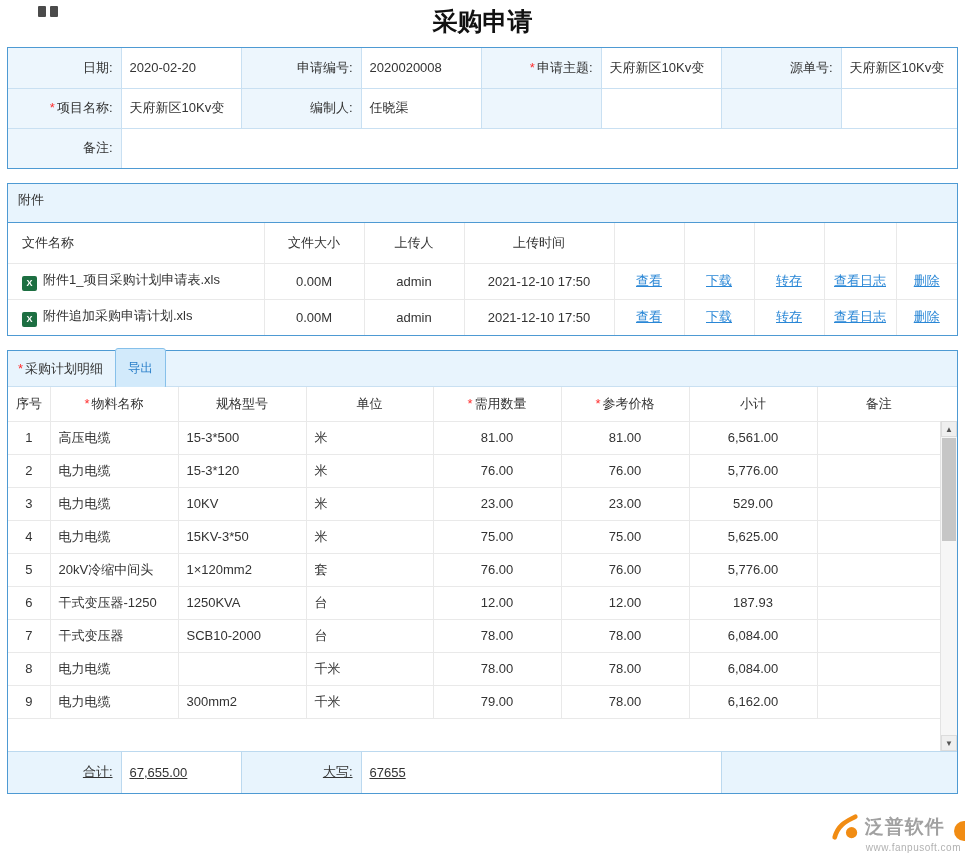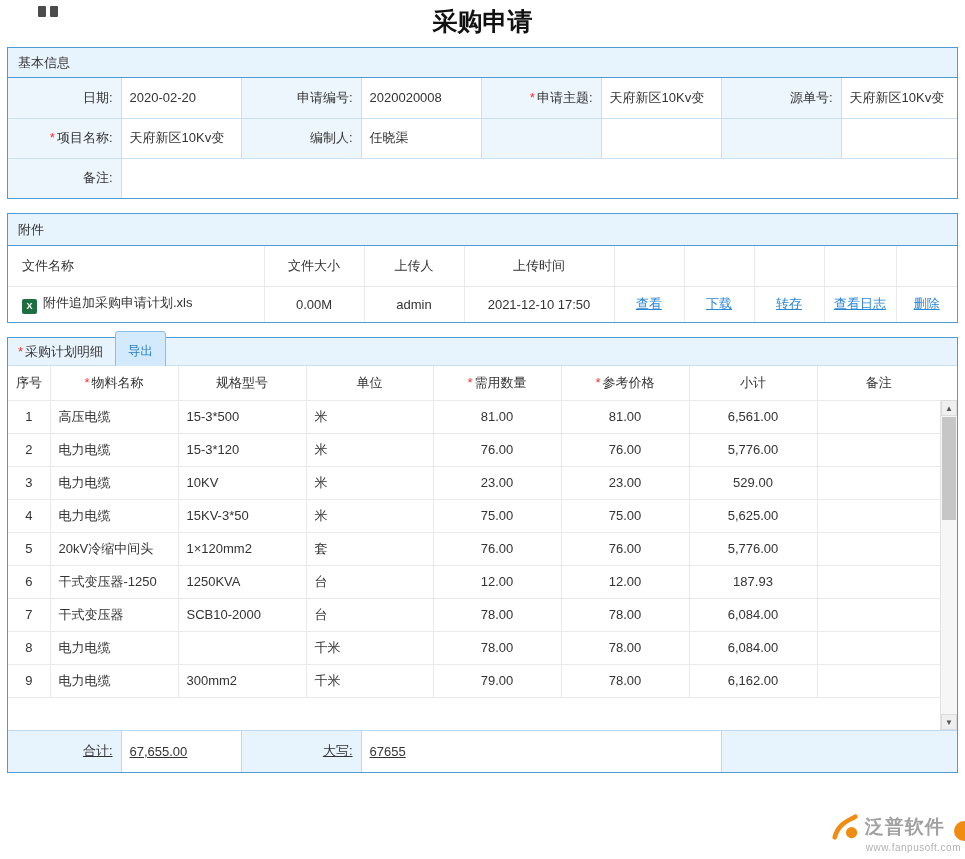--- a/index.html
+++ b/index.html
@@ -50,21 +50,21 @@
     padding: 0 8px;
     overflow: hidden;
     white-space: nowrap;
   }
   .info-table tr:last-child td { border-bottom: none; }
   .info-table td:last-child { border-right: none; }
   .info-table td.lbl { background: #edf6fd; text-align: right; }
   .info-table td.val { background: #fff; text-align: left; }
 
   
-  .att-header { height: 32px; line-height: 32px; }
+  .att-header { height: 39px; line-height: 32px; }
   .att-table { width: 949px; }
   .att-table th, .att-table td {
     border-right: 1px solid #e9e9e9;
     border-bottom: 1px solid #e9e9e9;
     font-weight: normal;
     overflow: hidden; white-space: nowrap;
   }
   .att-table th { height: 40px; text-align: center; background: #fff; color: #333; }
   .att-table td { height: 36px; text-align: center; }
   .att-table th:last-child, .att-table td:last-child { border-right: none; }
@@ -74,21 +74,21 @@
     display: inline-block; width: 15px; height: 15px; margin-right: 6px;
     background: #1d6f42; color: #fff; border-radius: 2px;
     font-size: 9px; font-weight: bold; line-height: 15px; text-align: center;
     vertical-align: -2px;
   }
   a.lnk { color: #2a87d6; text-decoration: underline; }
 
   
   .detail-bar {
     display: flex; align-items: center; gap: 12px;
-    height: 28px; padding: 0 10px;
+    height: 36px; padding: 0 10px;
     background: #e8f4fd;
     border-bottom: 1px solid #c9e0f2;
   }
   .export-btn {
     display: inline-block;
     background: #d2eafb;
     border: 1px solid #86c0ea;
     color: #2a7fc9;
     border-radius: 3px;
     padding: 11px 12px;
@@ -165,21 +165,20 @@
 <body>
 
 <div class="corner-marks">
     <i></i>
     <i></i>
   </div>
 
 <div class="page-title">采购申请</div>
 
 <section class="panel">
-  <div class="panel-header">基本信息</div>
   <table class="info-table">
     <colgroup>
       <col style="width:113px">
         <col style="width:120px">
         <col style="width:120px">
         <col style="width:120px">
       <col style="width:120px">
         <col style="width:120px">
         <col style="width:120px">
         <col style="width:116px">
@@ -233,20 +232,31 @@
       <th>文件大小</th>
       <th>上传人</th>
       <th>上传时间</th>
       <th></th>
       <th></th>
       <th></th>
       <th></th>
       <th></th>
     </tr>
     <tr>
+      <td class="a-name"><span class="xls-icon">X</span><span>附件1_项目采购计划申请表.xls</span></td>
+      <td>0.00M</td>
+      <td>admin</td>
+      <td>2021-12-10 17:50</td>
+      <td><a href="#" class="lnk">查看</a></td>
+      <td><a href="#" class="lnk">下载</a></td>
+      <td><a href="#" class="lnk">转存</a></td>
+      <td><a href="#" class="lnk">查看日志</a></td>
+      <td><a href="#" class="lnk">删除</a></td>
+    </tr>
+    <tr>
       <td class="a-name"><span class="xls-icon">X</span><span>附件追加采购申请计划.xls</span></td>
       <td>0.00M</td>
       <td>admin</td>
       <td>2021-12-10 17:50</td>
       <td><a href="#" class="lnk">查看</a></td>
       <td><a href="#" class="lnk">下载</a></td>
       <td><a href="#" class="lnk">转存</a></td>
       <td><a href="#" class="lnk">查看日志</a></td>
       <td><a href="#" class="lnk">删除</a></td>
     </tr>

